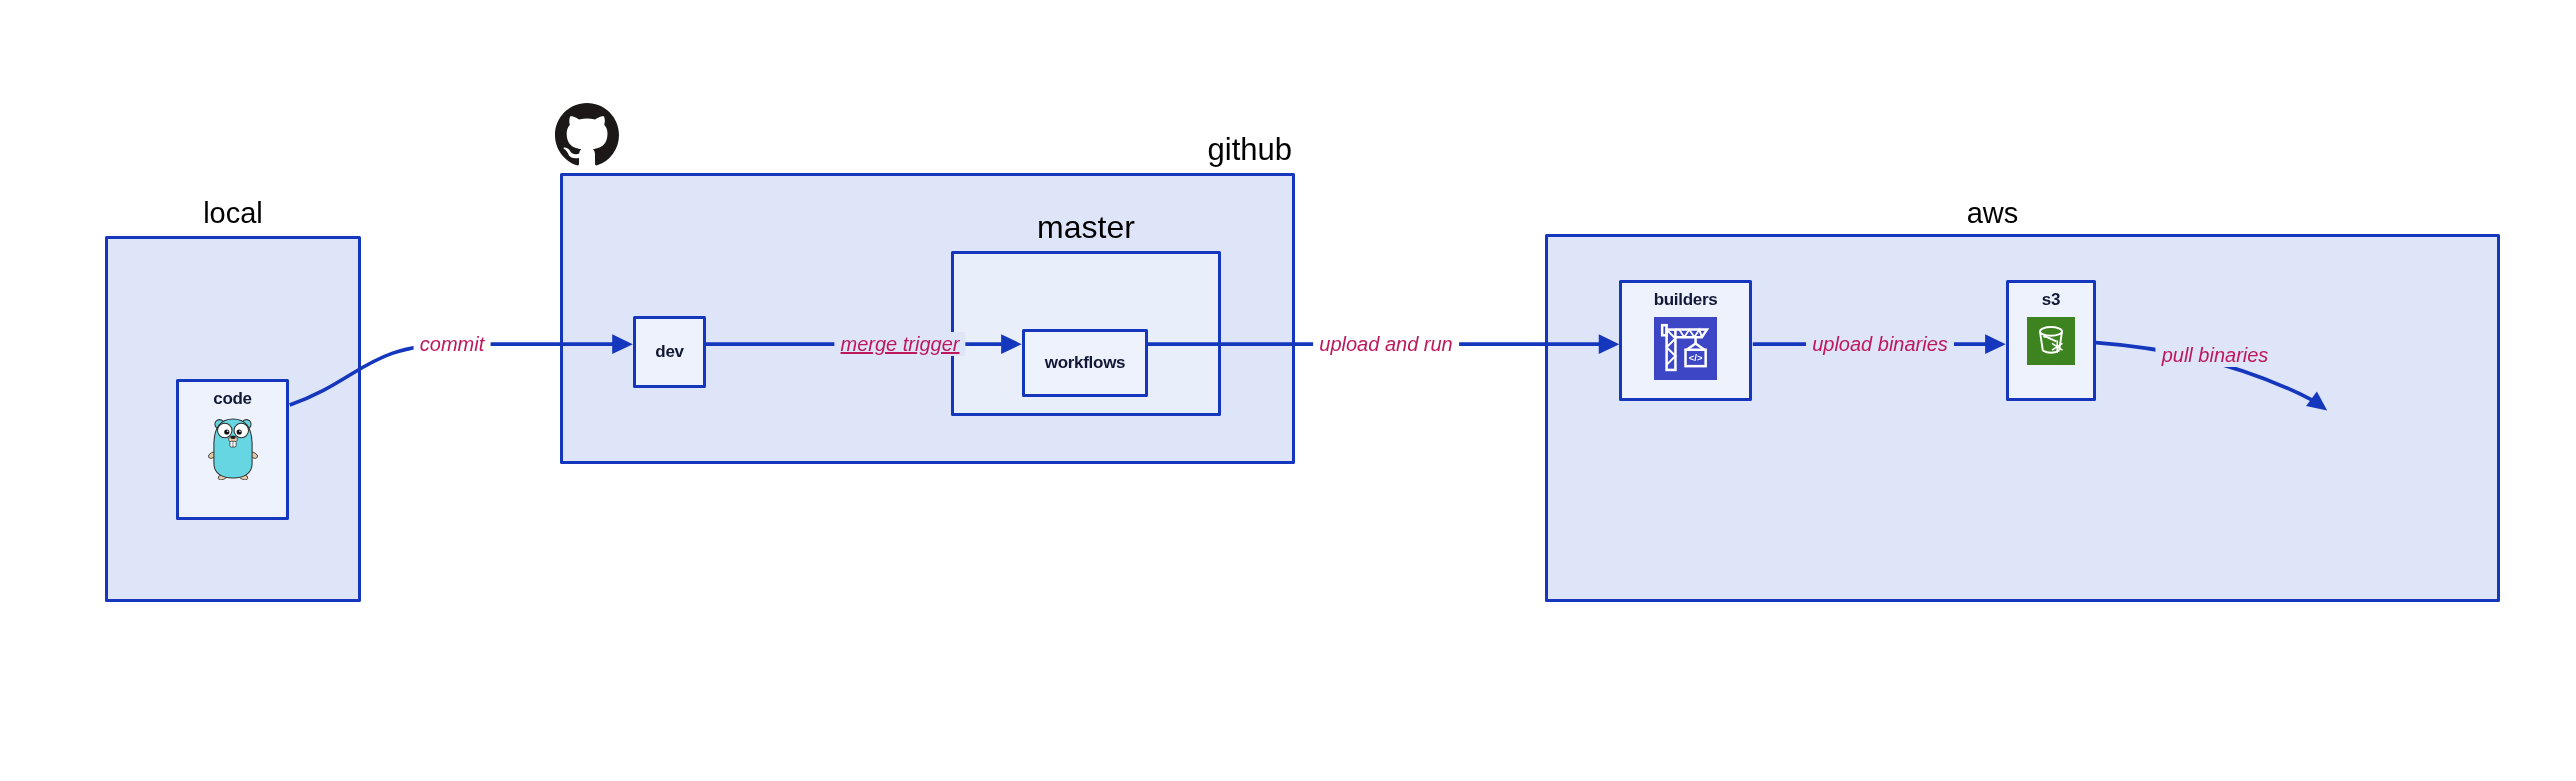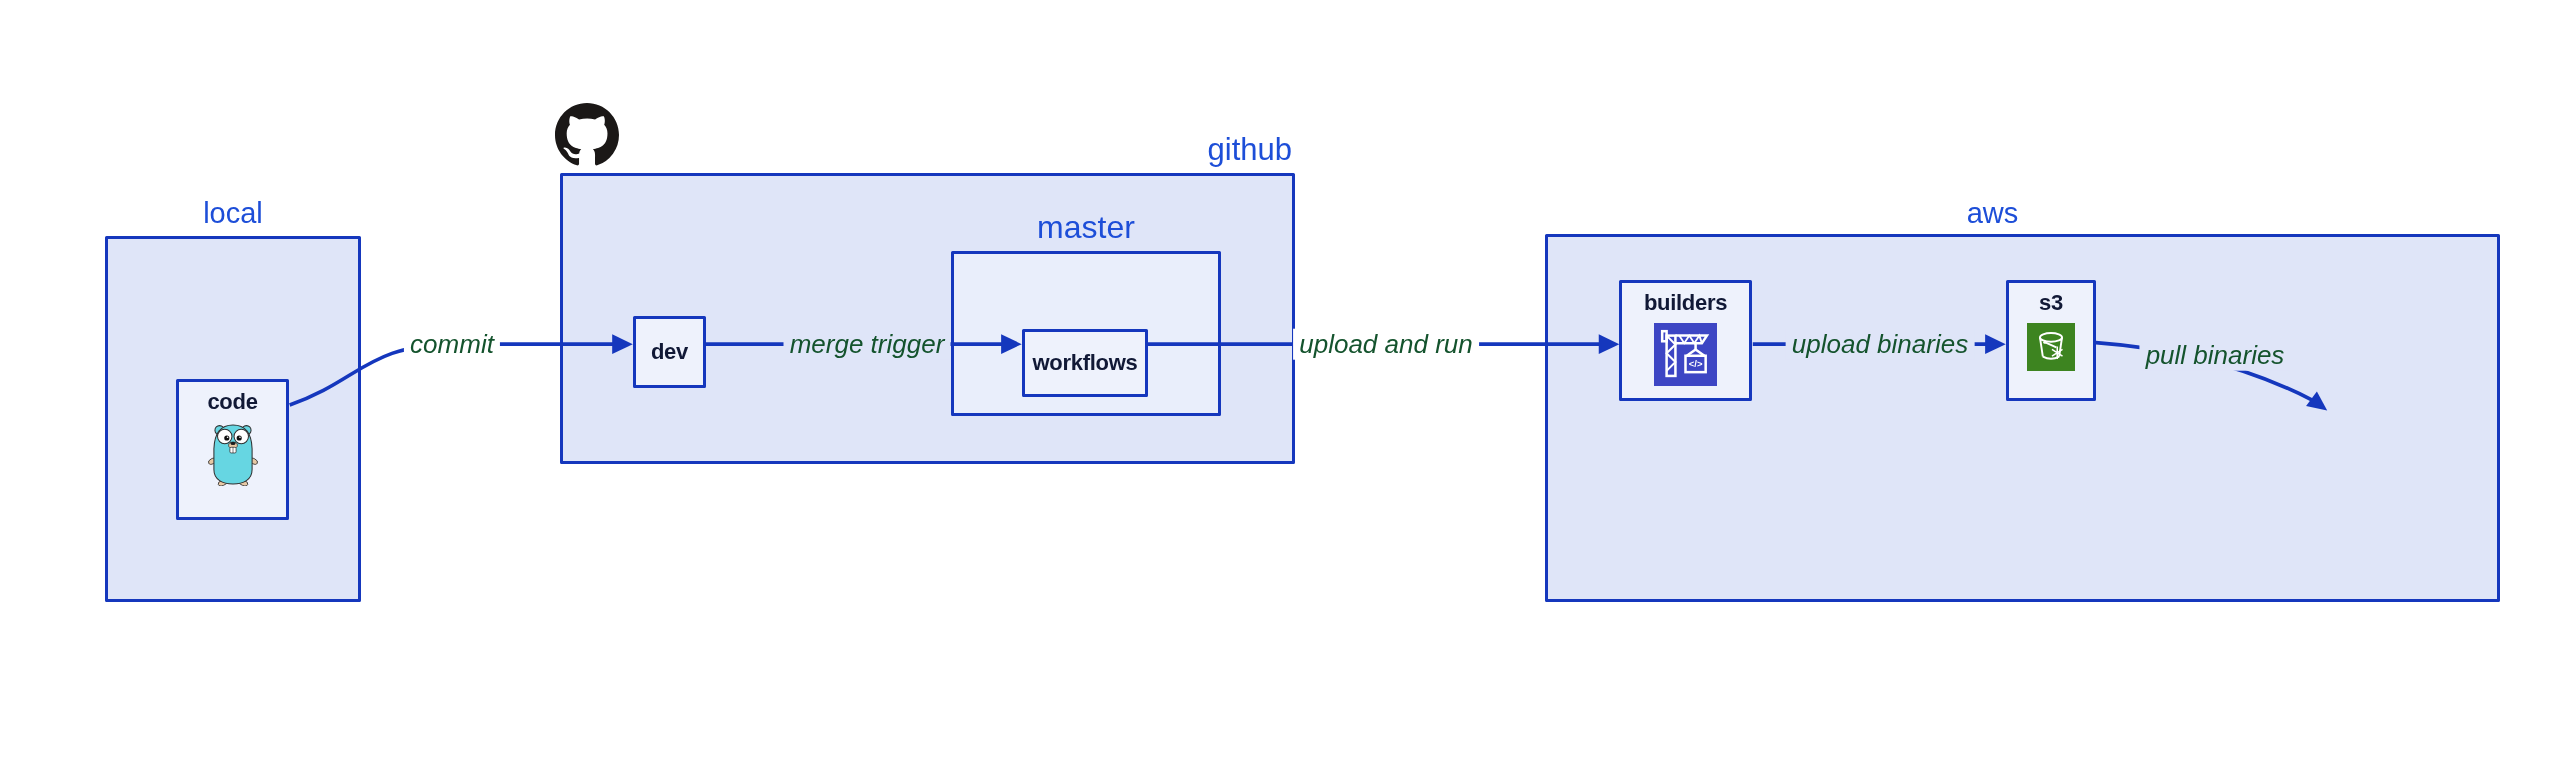--- a/index.html
+++ b/index.html
@@ -7,32 +7,32 @@
          font-family:"Liberation Sans", sans-serif;}
   .stage *{box-sizing:border-box;}
 
   
   .gbox{position:absolute;border:3.6px solid #1537bd;border-radius:1.5px;background:#dfe5f8;}
   .gbox.master{background:#e9eefb;border-width:3.1px;}
 
   
   .nbox{position:absolute;border:3.1px solid #1537bd;border-radius:1.5px;background:#eef2fc;
         display:flex;flex-direction:column;align-items:center;}
-  .nbox .nlabel{font-weight:bold;font-size:22px;color:#111936;margin-top:7.2px;letter-spacing:-0.3px;}
+  .nbox .nlabel{font-weight:bold;font-size:17px;color:#111936;margin-top:7.2px;letter-spacing:-0.3px;}
   .nbox.centered{justify-content:center;}
   .nbox.centered .nlabel{margin-top:0;}
   .nbox .icon{margin-top:7.2px;}
 
   
-  .glabel{position:absolute;font-size:29px;color:#1d4ed8;text-align:center;}
+  .glabel{position:absolute;font-size:29px;color:#000000;text-align:center;}
   .glabel.right{text-align:right;font-size:31px;}
 
   
-  .elabel{position:absolute;transform:translate(-50%,-50%);font-style:italic;font-size:26px;
-          color:#14532d;padding:1px 6.2px;white-space:nowrap;line-height:1.1;}
+  .elabel{position:absolute;transform:translate(-50%,-50%);font-style:italic;font-size:20px;
+          color:#be185d;padding:1px 6.2px;white-space:nowrap;line-height:1.1;}
   .elabel.on-white{background:#ffffff;}
   .elabel.on-lav{background:#dfe5f8;}
 
   .edges-svg{position:absolute;left:0;top:0;z-index:5;pointer-events:none;}
   .elabel{z-index:6;}
   .octocat{position:absolute;z-index:7;}
 
   .title{position:absolute;left:1301px;top:630px;transform:translateX(-50%);
          font-size:44px;letter-spacing:-1px;color:#131a33;white-space:nowrap;
          border-bottom:5.2px solid #131a33;padding:0 2.1px 4.1px 2.1px;}
@@ -144,20 +144,20 @@
     <g fill="#1537bd">
       <polygon points="1228,668 1188,649 1188,687"></polygon>
       <polygon points="1983,668 1943,649 1943,687"></polygon>
       <polygon points="3143,668 3103,649 3103,687"></polygon>
       <polygon points="3893,668 3853,649 3853,687"></polygon>
       <polygon points="4517,797 4476,788 4497,760"></polygon>
     </g>
   </svg>
 
   <div class="elabel on-white" style="left:452px;top:344px;">commit</div>
-  <div class="elabel on-lav" style="left:867px;top:344px;">merge trigger</div>
+  <div class="elabel on-lav" style="left:900px;top:344px;text-decoration:underline;">merge trigger</div>
   <div class="elabel on-white" style="left:1386px;top:344px;">upload and run</div>
   <div class="elabel on-lav" style="left:1880px;top:344px;">upload binaries</div>
   <div class="elabel on-lav" style="left:2215px;top:355px;">pull binaries</div>
 
 
 </div>
 
 
 </body></html>

